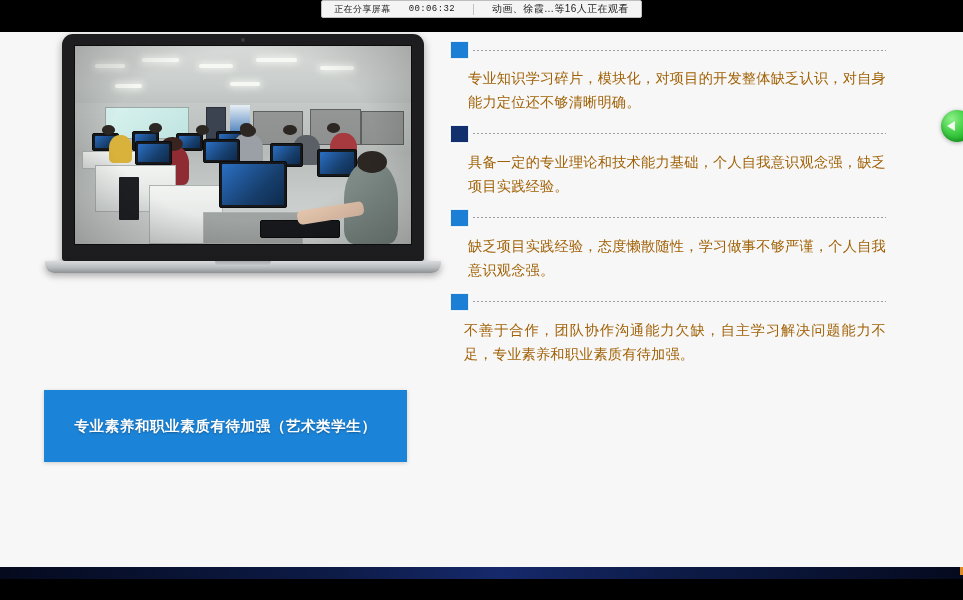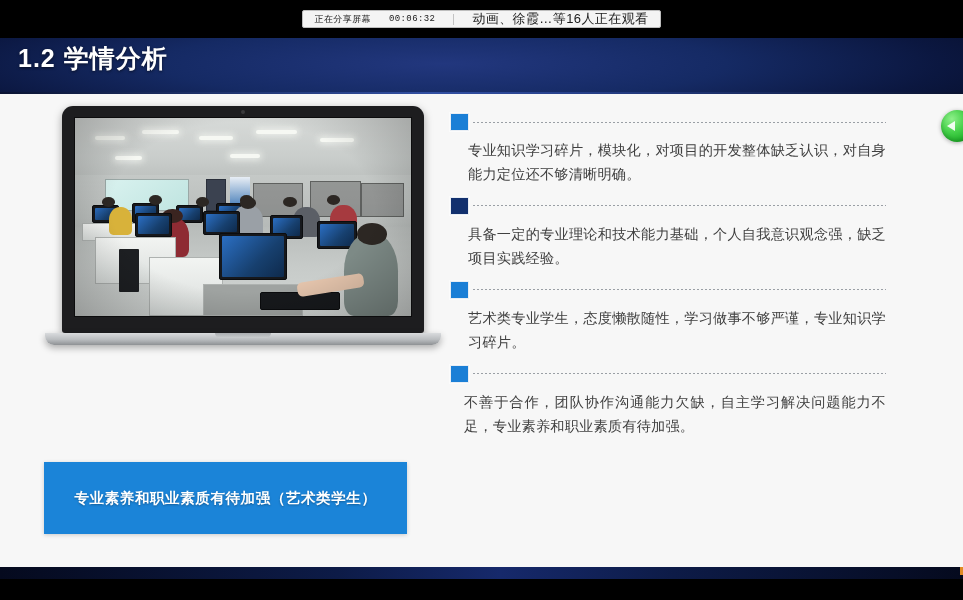--- a/index.html
+++ b/index.html
@@ -5,34 +5,34 @@
   * { margin:0; padding:0; box-sizing:border-box; }
   html, body {
     width:963px; height:600px; overflow:hidden;
     background:#000;
     font-family:"Liberation Sans","DejaVu Sans",sans-serif;
   }
   #screen { position:relative; width:963px; height:600px; background:#000; }
 
   
   .share-bar {
-    position:absolute; left:0; top:0; width:963px; height:38px;
-    background:#000; display:flex; align-items:center; justify-content:center;
+    position:absolute; left:0; top:0; width:963px; height:32px;
+    background:#000; display:flex; justify-content:center;
     z-index:40;
   }
   .share-pill {
     display:flex; align-items:center; gap:18px;
     background:#f4f4f4; border:1px solid #bdbdbd;
     height:18px; padding:0 12px; border-radius:2px;
     color:#1b1b1b; font-size:9px; letter-spacing:.4px; white-space:nowrap;
   }
   .share-pill .sep { width:1px; height:11px; background:#c3c3c3; }
   .share-status { font-size:9px; }
   .share-timer  { font-size:9px; font-family:"Liberation Mono","DejaVu Sans Mono",monospace; }
-  .share-viewers{ font-size:13px; }
+  .share-viewers{ font-size:10px; }
 
   
   .slide {
     position:absolute; left:0; top:22px; width:963px; height:545px;
     background:#f7f7f7; overflow:hidden;
   }
   .slide-header {
     position:relative; width:100%; height:72px;
     background:
       radial-gradient(ellipse 70% 120% at 46% 58%, #22377e 0%, #152a64 42%, #0b1740 74%, #060d27 100%),
@@ -164,21 +164,21 @@
     border:1px solid #e9eef4; box-shadow:0 0 0 1px rgba(255,255,255,.55);
   }
   .bullet-rule {
     flex:1 1 auto; height:1px; margin-left:4px;
     background-image:linear-gradient(90deg,#8a8f96 48%,rgba(255,255,255,0) 0%);
     background-size:4px 1px; background-repeat:repeat-x;
     opacity:.85;
   }
   .bullet-text {
     margin-top:6px; padding-left:14px;
-    font-size:14.2px; line-height:1.72; color:#404040;
+    font-size:14.2px; line-height:1.72; color:#a16207;
     letter-spacing:.2px; text-align:justify;
   }
   .bullet-text.b1 { padding-left:18px; }
 
   
   .green-badge {
     position:absolute; right:-10px; top:110px; width:32px; height:32px;
     border-radius:50%;
     background:radial-gradient(circle at 34% 28%, #8ef08a 0%, #46d14a 42%, #23b52c 72%, #169c22 100%);
     box-shadow:0 1px 4px rgba(0,0,0,.3), inset 0 -2px 4px rgba(0,0,0,.18);
@@ -211,23 +211,20 @@
     <div class="share-pill">
       <span class="share-status">正在分享屏幕</span>
       <span class="share-timer">00:06:32</span>
       <span class="sep"></span>
       <span class="share-viewers">动画、徐霞…等16人正在观看</span>
     </div>
   </div>
 
   <div class="slide">
 
-    <div class="slide-header">
-      <div class="header-title">1.2  学情分析</div>
-    </div>
 
     <div class="slide-body">
 
       <div class="laptop-wrap">
         <div class="laptop">
           <div class="laptop-lid">
             <span class="laptop-cam"></span>
             <div class="laptop-screen">
               <div class="photo">
                 <div class="ph-ceiling"></div>
@@ -334,21 +331,21 @@
             <span class="bullet-rule"></span>
           </div>
           <div class="bullet-text b1">具备一定的专业理论和技术能力基础，个人自我意识观念强，缺乏项目实践经验。</div>
         </div>
 
         <div class="bullet">
           <div class="bullet-head">
             <span class="bullet-marker" style="background:#1b7fd6;"></span>
             <span class="bullet-rule"></span>
           </div>
-          <div class="bullet-text b1">艺术类专业学生，态度懒散随性，学习做事不够严谨，专业知识学习碎片。</div>
+          <div class="bullet-text b1">缺乏项目实践经验，态度懒散随性，学习做事不够严谨，个人自我意识观念强。</div>
         </div>
 
         <div class="bullet">
           <div class="bullet-head">
             <span class="bullet-marker" style="background:#1b7fd6;"></span>
             <span class="bullet-rule"></span>
           </div>
           <div class="bullet-text">不善于合作，团队协作沟通能力欠缺，自主学习解决问题能力不足，专业素养和职业素质有待加强。</div>
         </div>
 

